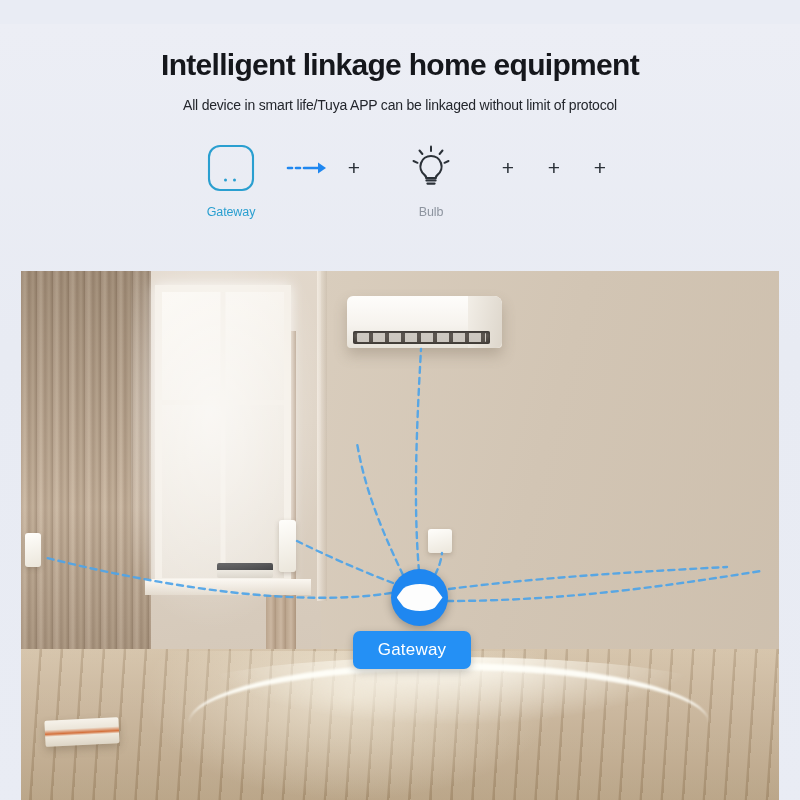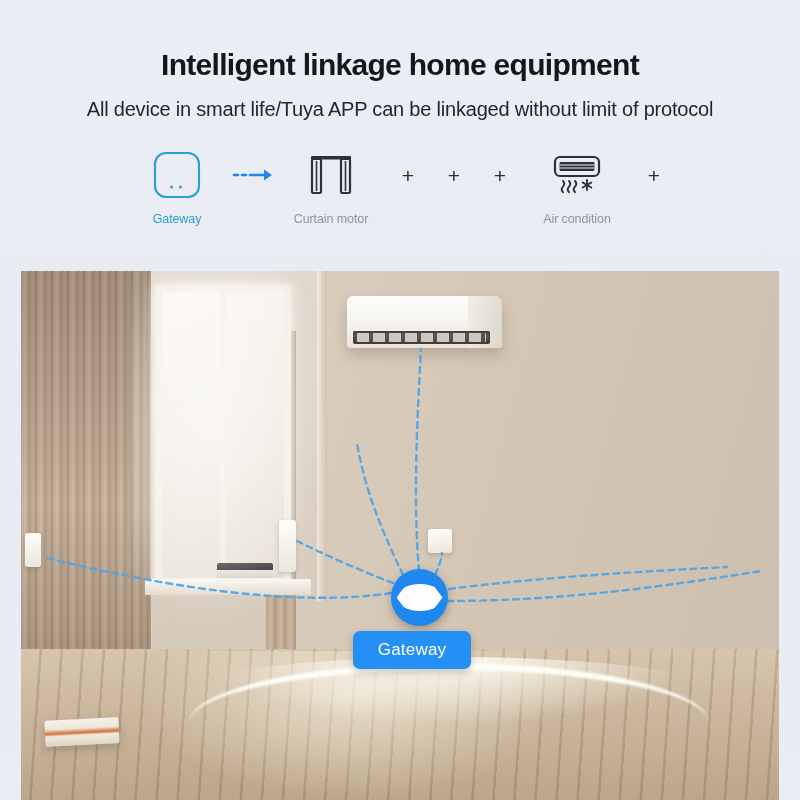--- a/index.html
+++ b/index.html
@@ -32,21 +32,21 @@
     font-size: 30px;
     font-weight: 800;
     letter-spacing: -0.7px;
     color: #15171c;
     line-height: 1.1;
     font-stretch: condensed;
   }
 
   .subtitle {
     margin-top: 16px;
-    font-size: 20px;
+    font-size: 14px;
     color: #23262c;
     letter-spacing: -0.2px;
     line-height: 1.2;
   }
 
   
   .chain {
     margin-top: 26px;
     display: flex;
     align-items: flex-start;
@@ -335,66 +335,51 @@
 
     <div class="connector">
       <svg width="44" height="18" viewBox="0 0 44 18">
         <line x1="2" y1="9" x2="6" y2="9" stroke="#1f87f0" stroke-width="2.6" stroke-linecap="round"></line>
         <line x1="10" y1="9" x2="14" y2="9" stroke="#1f87f0" stroke-width="2.6" stroke-linecap="round"></line>
         <line x1="18" y1="9" x2="34" y2="9" stroke="#1f87f0" stroke-width="2.6" stroke-linecap="round"></line>
         <path d="M32 3.5 L40 9 L32 14.5 Z" fill="#1f87f0"></path>
       </svg>
     </div>
 
+
+    <div class="connector">
+      <span class="plus">+</span>
+    </div>
+
     <div class="device">
       <div class="glyph">
-        <svg width="52" height="50" viewBox="0 0 52 50">
-          <rect x="6" y="6" width="40" height="3.4" rx="1.2" fill="#2b3138"></rect>
-          <rect x="7" y="9" width="9" height="34" rx="1.2" fill="none" stroke="#2b3138" stroke-width="2.2"></rect>
-          <rect x="36" y="9" width="9" height="34" rx="1.2" fill="none" stroke="#2b3138" stroke-width="2.2"></rect>
-          <line x1="11.5" y1="11" x2="11.5" y2="41" stroke="#2b3138" stroke-width="1.6"></line>
-          <line x1="40.5" y1="11" x2="40.5" y2="41" stroke="#2b3138" stroke-width="1.6"></line>
+        <svg width="50" height="50" viewBox="0 0 50 50">
+          <path d="M25 13 a10.5 10.5 0 0 1 6.5 18.8 c-1.2 1-1.7 2-1.8 3.2 h-9.4
+                   c-.1-1.2-.6-2.2-1.8-3.2 A10.5 10.5 0 0 1 25 13 Z" fill="none" stroke="#2b3138" stroke-width="2.2"></path>
+          <line x1="20.4" y1="37.4" x2="29.6" y2="37.4" stroke="#2b3138" stroke-width="2.1" stroke-linecap="round"></line>
+          <line x1="21.4" y1="40.6" x2="28.6" y2="40.6" stroke="#2b3138" stroke-width="2.1" stroke-linecap="round"></line>
+          <line x1="25" y1="3.5" x2="25" y2="8" stroke="#2b3138" stroke-width="2" stroke-linecap="round"></line>
+          <line x1="13.5" y1="7.5" x2="16.4" y2="11" stroke="#2b3138" stroke-width="2" stroke-linecap="round"></line>
+          <line x1="36.5" y1="7.5" x2="33.6" y2="11" stroke="#2b3138" stroke-width="2" stroke-linecap="round"></line>
+          <line x1="7.5" y1="18" x2="11.5" y2="19.8" stroke="#2b3138" stroke-width="2" stroke-linecap="round"></line>
+          <line x1="42.5" y1="18" x2="38.5" y2="19.8" stroke="#2b3138" stroke-width="2" stroke-linecap="round"></line>
         </svg>
       </div>
-      <div class="label">Curtain motor</div>
+      <div class="label">Bulb</div>
     </div>
 
     <div class="connector">
       <span class="plus">+</span>
     </div>
 
 
     <div class="connector">
       <span class="plus">+</span>
     </div>
 
-
-    <div class="connector">
-      <span class="plus">+</span>
-    </div>
-
-    <div class="device">
-      <div class="glyph">
-        <svg width="60" height="50" viewBox="0 0 60 50">
-          <rect x="8" y="7" width="44" height="19" rx="5" fill="none" stroke="#2b3138" stroke-width="2.2"></rect>
-          <rect x="12.5" y="12" width="35" height="9" rx="1.4" fill="#2b3138"></rect>
-          <line x1="12.5" y1="15" x2="47.5" y2="15" stroke="#f0f2f7" stroke-width="1"></line>
-          <line x1="12.5" y1="18" x2="47.5" y2="18" stroke="#f0f2f7" stroke-width="1"></line>
-          <path d="M16 31 q2.6 2.8 0 5.6 q-2.6 2.8 0 5.6" fill="none" stroke="#2b3138" stroke-width="1.9" stroke-linecap="round"></path>
-          <path d="M22 31 q2.6 2.8 0 5.6 q-2.6 2.8 0 5.6" fill="none" stroke="#2b3138" stroke-width="1.9" stroke-linecap="round"></path>
-          <path d="M28 31 q2.6 2.8 0 5.6 q-2.6 2.8 0 5.6" fill="none" stroke="#2b3138" stroke-width="1.9" stroke-linecap="round"></path>
-          <g stroke="#2b3138" stroke-width="1.9" stroke-linecap="round">
-            <line x1="40" y1="30" x2="40" y2="40"></line>
-            <line x1="35.7" y1="32.5" x2="44.3" y2="37.5"></line>
-            <line x1="44.3" y1="32.5" x2="35.7" y2="37.5"></line>
-          </g>
-        </svg>
-      </div>
-      <div class="label">Air condition</div>
-    </div>
 
     <div class="connector">
       <span class="plus">+</span>
     </div>
 
 
   </div>
 
   <div class="photo">
 

